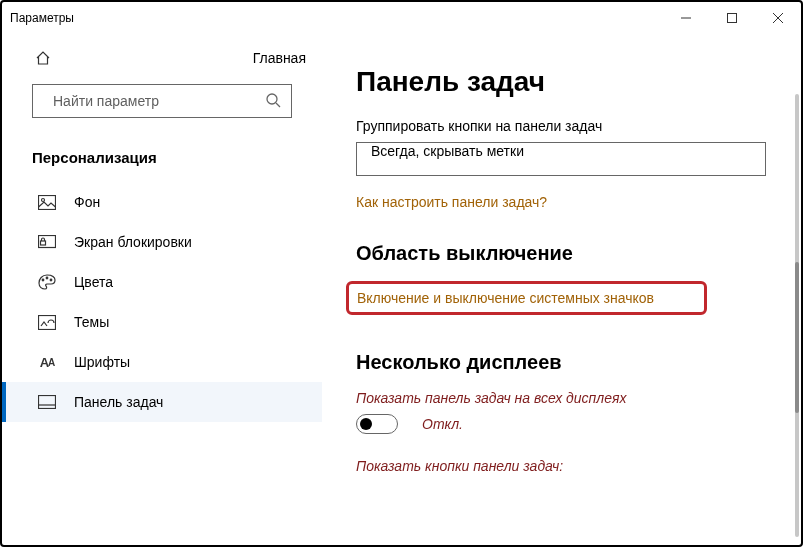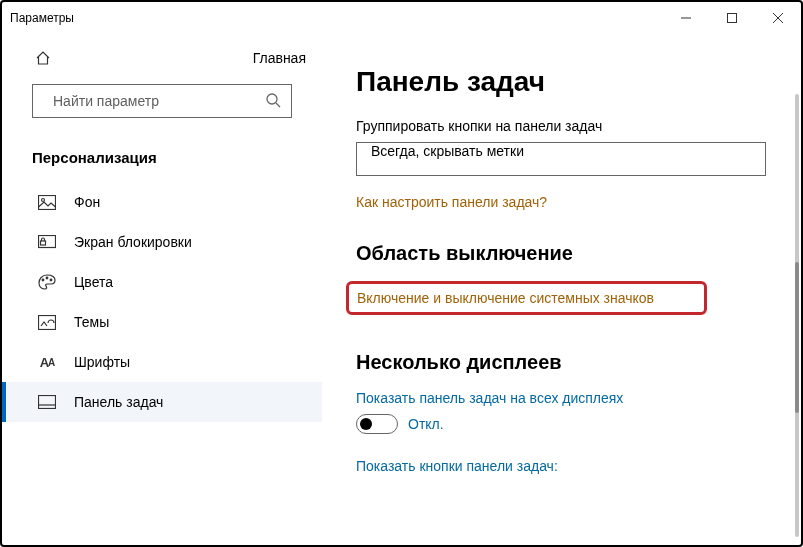--- a/index.html
+++ b/index.html
@@ -116,25 +116,25 @@
   h2 { font-weight: 600; font-size: 20px; margin: 32px 0 16px 0; }
   .link-block { margin-bottom: 16px; }
   .highlight-box {
     border: 3px solid #c1272d;
     border-radius: 6px;
     padding: 6px 50px 6px 8px;
     margin-left: -10px;
     display: inline-block;
     margin-bottom: 4px;
   }
-  .muted { color: #0369a1; }
+  .muted { color: #7f1d1d; font-style: italic; }
   .toggle-row {
     display: flex;
     align-items: center;
-    gap: 10px;
+    gap: 24px;
     margin-top: 8px;
   }
   .toggle {
     width: 42px; height: 20px;
     border: 1px solid #666;
     border-radius: 10px;
     position: relative;
   }
   .toggle::before{
     content:"";

